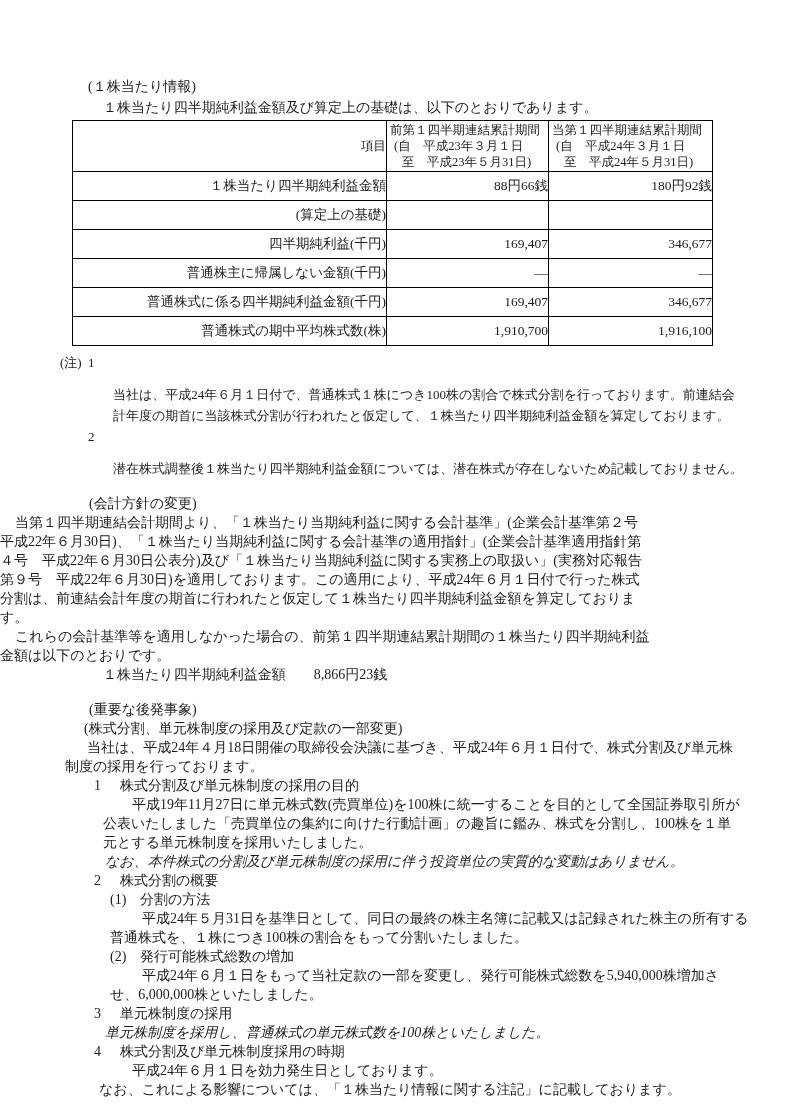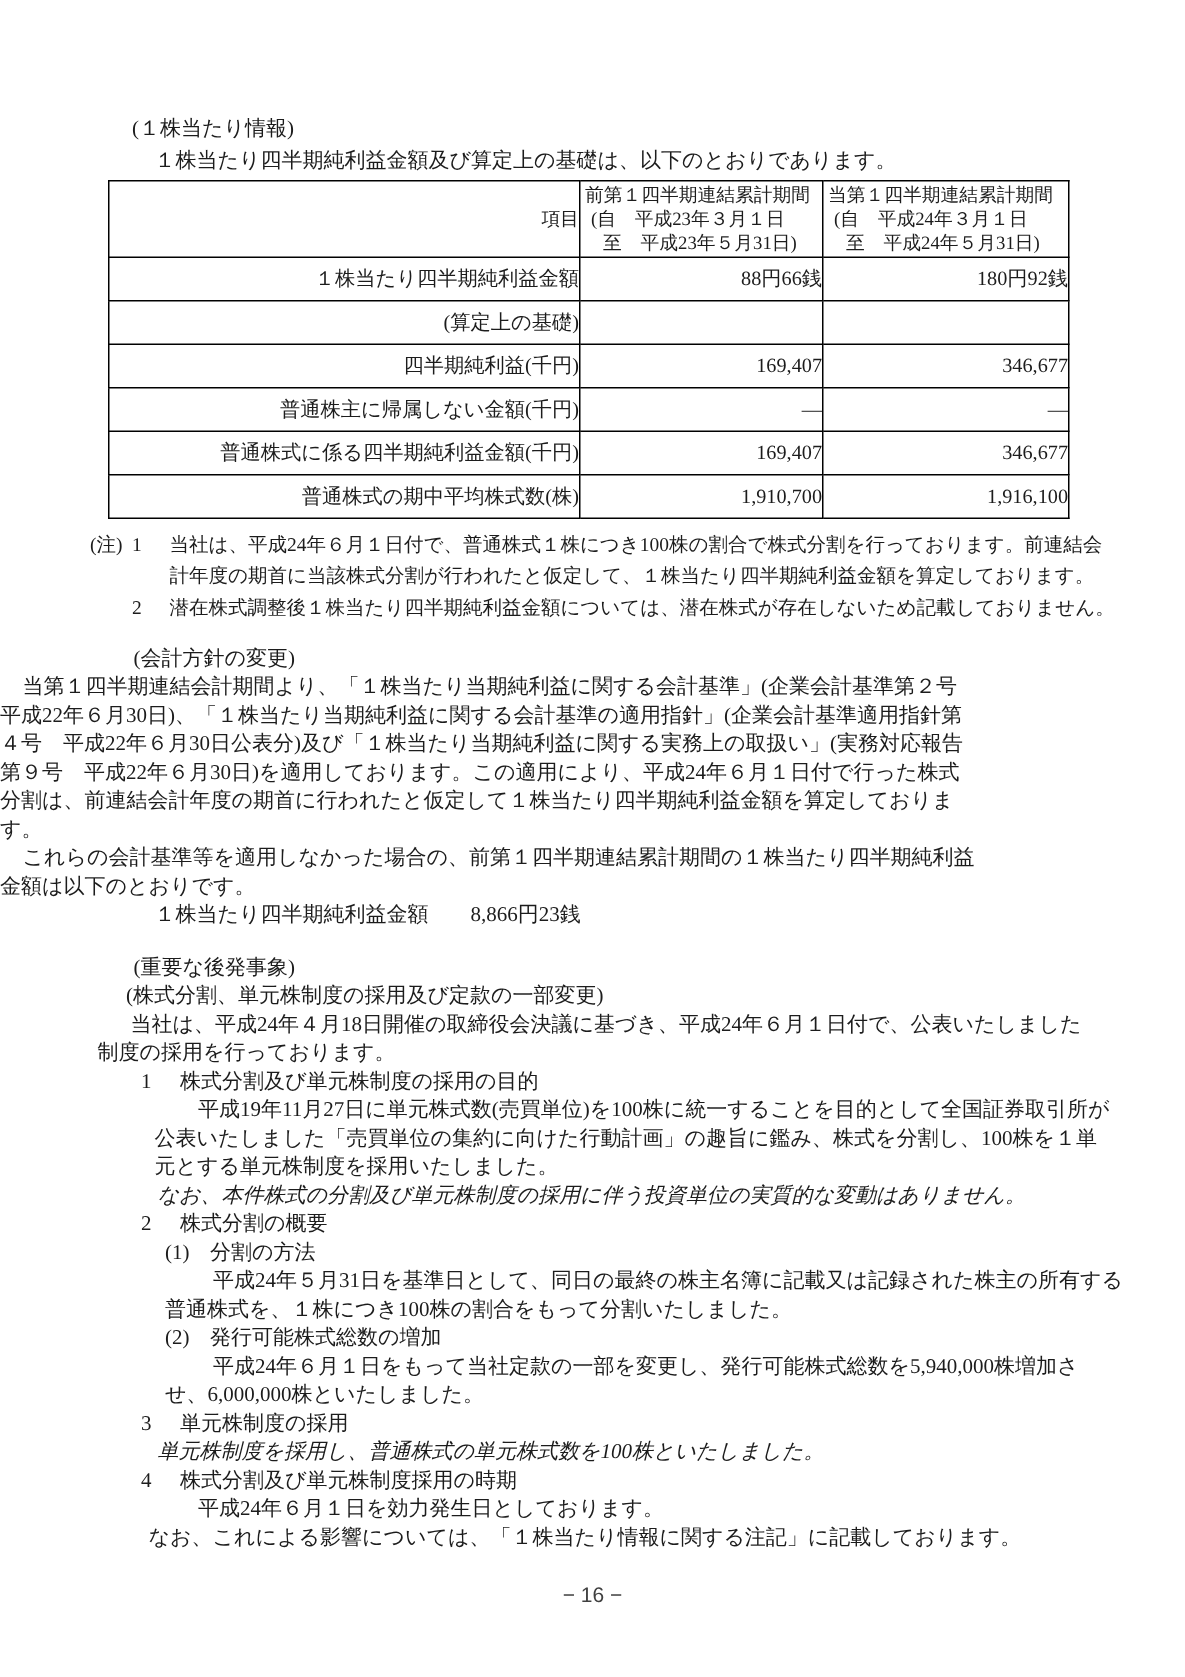--- a/index.html
+++ b/index.html
@@ -28,21 +28,21 @@
   table.pst tbody td{height:28px;vertical-align:middle;font-size:13.5px;}
   td.lab{padding-left:18px;text-align:right;}
   td.lab.basis{padding-left:5px;}
   td.num{text-align:right;padding-right:8px;}
 
   
   .notes{margin-top:6px;font-size:13px;line-height:21px;}
   .note-row{display:flex;margin-left:60px;}
   .note-marker{width:28px;flex:0 0 28px;}
   .note-num{width:25px;flex:0 0 25px;}
-  .note-lines{flex:1;}
+  .note-lines{flex:1;margin-top:32px;}
 
   
   .sec-heading{margin-left:89px;font-size:14px;line-height:19px;}
   .acct{margin-top:15px;}
   .para{font-size:14px;line-height:19px;}
   .para .ln:first-child{text-indent:15px;}
   .value-line{margin-left:103px;font-size:14px;line-height:19px;}
 
   
   .subs{margin-top:16px;font-size:14px;line-height:19px;}
@@ -161,21 +161,21 @@
         <div class="ln">これらの会計基準等を適用しなかった場合の、前第１四半期連結累計期間の１株当たり四半期純利益</div>
         <div class="ln">金額は以下のとおりです。</div>
       </div>
     <div class="value-line">１株当たり四半期純利益金額　　8,866円23銭</div>
   </div>
 
   <div class="subs">
     <div class="sec-heading">(重要な後発事象)</div>
     <div class="subs-subheading">(株式分割、単元株制度の採用及び定款の一部変更)</div>
     <div class="subs-intro">
-        <div class="ln">当社は、平成24年４月18日開催の取締役会決議に基づき、平成24年６月１日付で、公表いたしました</div>
+        <div class="ln">当社は、平成24年４月18日開催の取締役会決議に基づき、平成24年６月１日付で、株式分割及び単元株</div>
         <div class="ln">制度の採用を行っております。</div>
       </div>
 
     <div class="li-row">
       <span class="li-num">1</span>
       <span>株式分割及び単元株制度の採用の目的</span>
     </div>
     <div class="ibody">
         <div class="ln">平成19年11月27日に単元株式数(売買単位)を100株に統一することを目的として全国証券取引所が</div>
         <div class="ln">公表いたしました「売買単位の集約に向けた行動計画」の趣旨に鑑み、株式を分割し、100株を１単</div>

